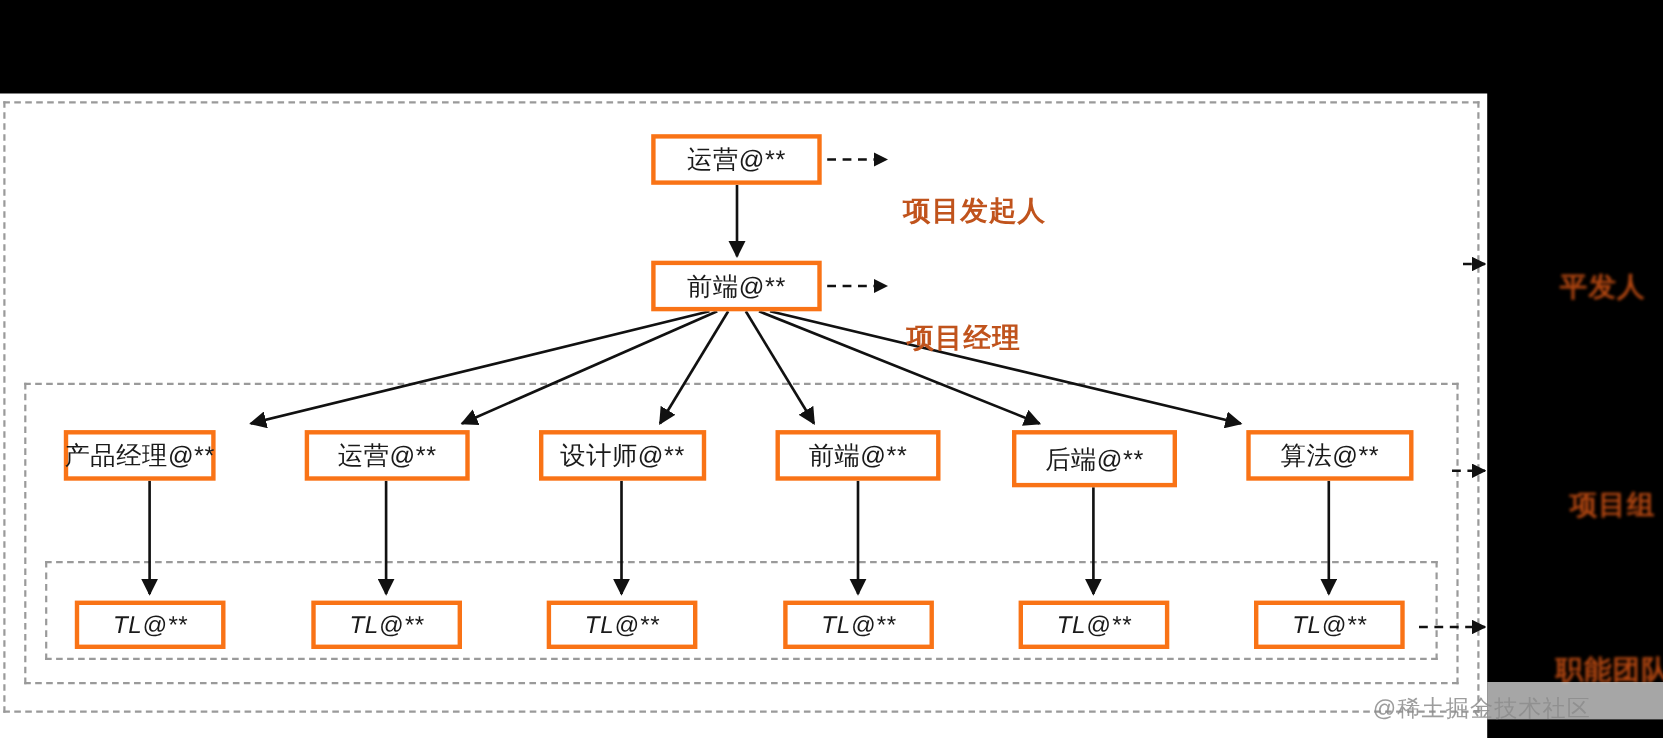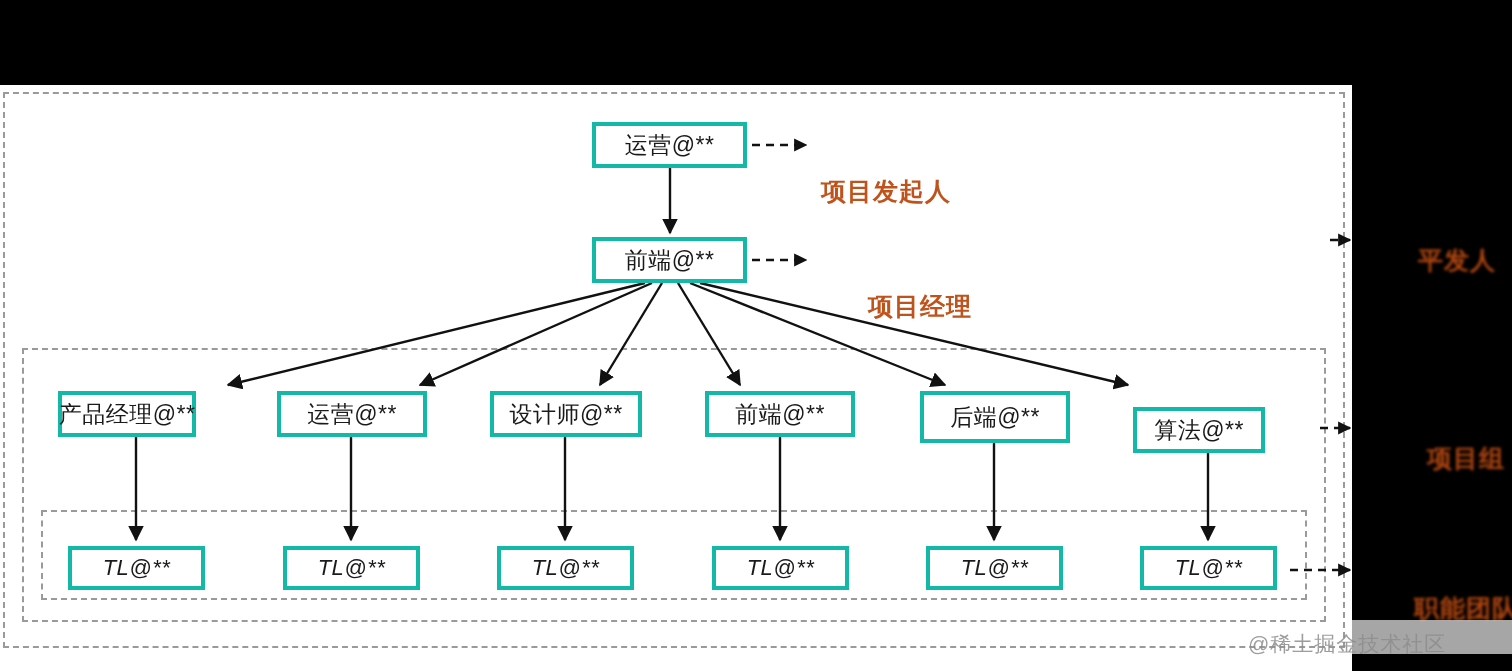--- a/index.html
+++ b/index.html
@@ -32,21 +32,21 @@
   }
   #group-outer{ left:3px;  top:7px;   width:1342px; height:556px; }
   #group-mid{   left:22px; top:263px; width:1304px; height:274px; }
   #group-inner{ left:41px; top:425px; width:1266px; height:90px;  }
 
   
   .node{
     position:absolute;
     box-sizing:border-box;
     background:#ffffff;
-    border:4px solid #14b8a6;
+    border:4px solid #f97316;
     display:flex;
     align-items:center;
     justify-content:center;
     color:#1a1a1a;
     font-size:23px;
     letter-spacing:0.5px;
     white-space:nowrap;
     z-index:6;
   }
   .node.small{ font-size:22px;font-style:italic; }
@@ -128,21 +128,21 @@
     </div>
     <div class="node" style="left:490px;top:306px;width:152px;height:46px;">
       <span>设计师@**</span>
     </div>
     <div class="node" style="left:705px;top:306px;width:150px;height:46px;">
       <span>前端@**</span>
     </div>
     <div class="node" style="left:920px;top:306px;width:150px;height:52px;">
       <span>后端@**</span>
     </div>
-    <div class="node" style="left:1133px;top:322px;width:132px;height:46px;">
+    <div class="node" style="left:1133px;top:306px;width:152px;height:46px;">
       <span>算法@**</span>
     </div>
 
     <div class="node small" style="left:68px;top:461px;width:137px;height:44px;">
       <span>TL@**</span>
     </div>
     <div class="node small" style="left:283px;top:461px;width:137px;height:44px;">
       <span>TL@**</span>
     </div>
     <div class="node small" style="left:497px;top:461px;width:137px;height:44px;">
@@ -152,21 +152,21 @@
       <span>TL@**</span>
     </div>
     <div class="node small" style="left:926px;top:461px;width:137px;height:44px;">
       <span>TL@**</span>
     </div>
     <div class="node small" style="left:1140px;top:461px;width:137px;height:44px;">
       <span>TL@**</span>
     </div>
 
     <div class="anno" style="left:821px;top:46px;">项目发起人</div>
-    <div class="anno" style="left:868px;top:161px;font-family:Liberation Serif, serif;">项目经理</div>
+    <div class="anno" style="left:824px;top:161px;font-family:Liberation Serif, serif;">项目经理</div>
 
   </div>
 
   <div class="anno ghost" style="left:1418px;top:200px;">平发人</div>
   <div class="anno ghost" style="left:1427px;top:398px;">项目组</div>
   <div class="anno ghost" style="left:1414px;top:548px;">职能团队</div>
 
   <svg id="wires" viewBox="0 0 1512 671" xmlns="http://www.w3.org/2000/svg">
     <defs>
       <marker id="ah" viewBox="0 0 10 10" refX="9" refY="5" markerWidth="6.5" markerHeight="6.5" orient="auto-start-reverse">

